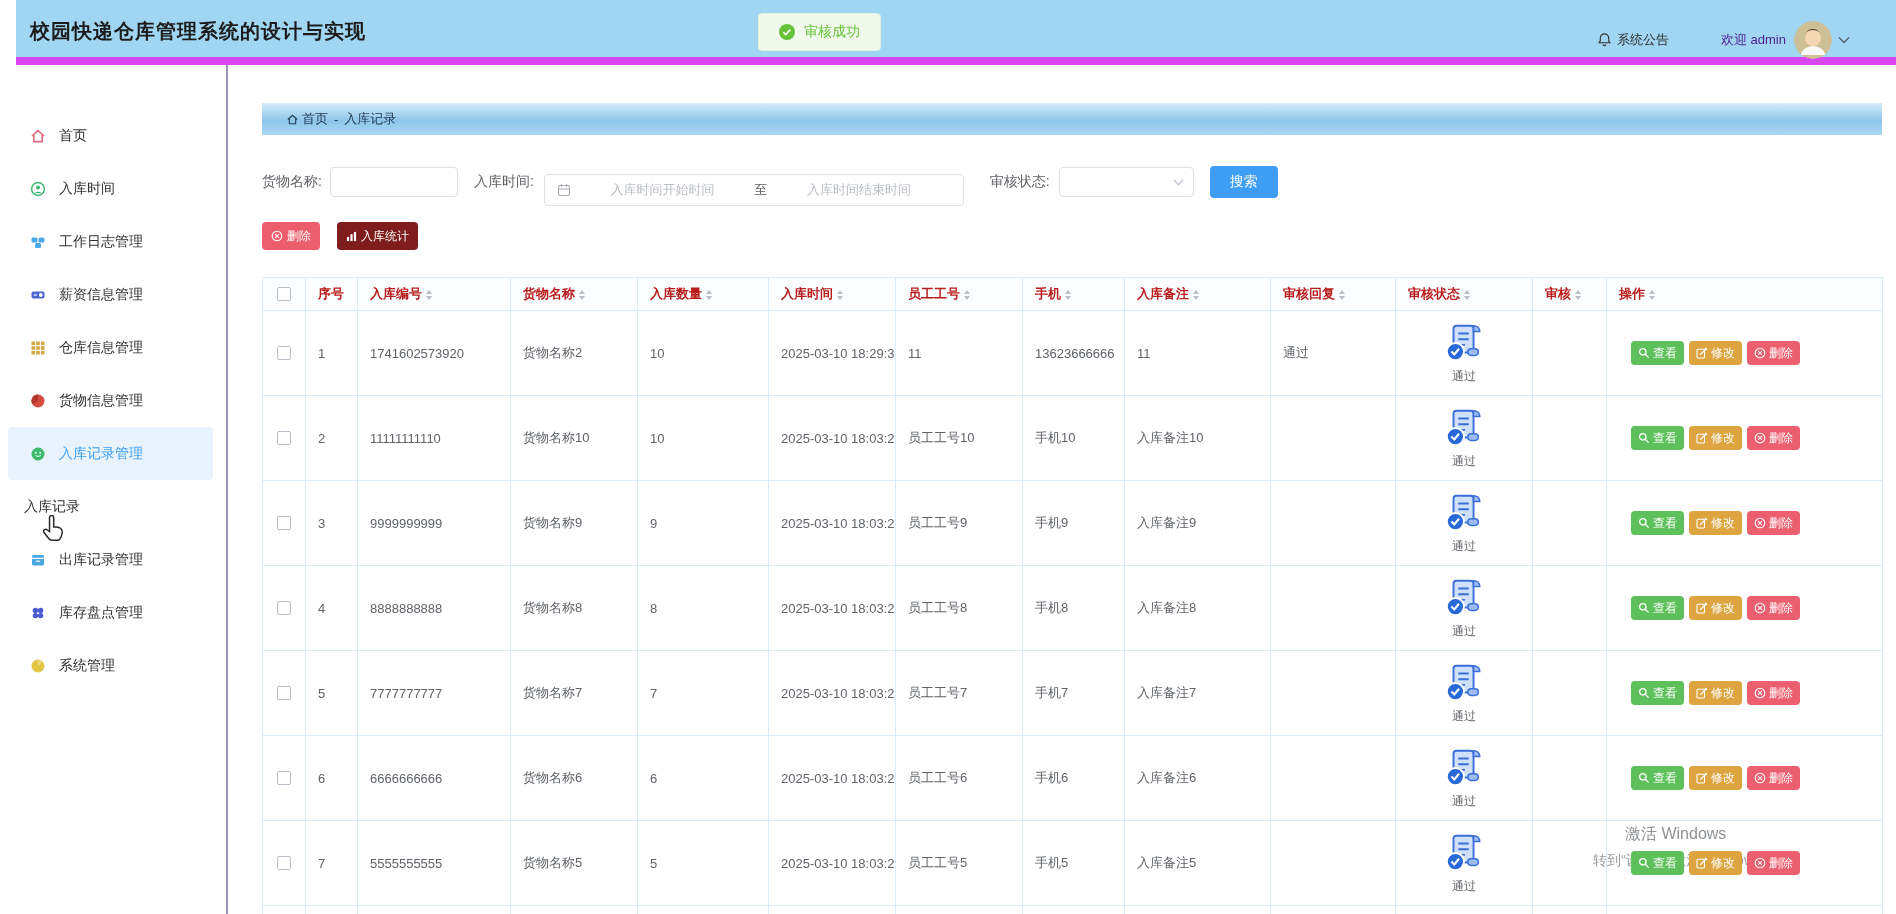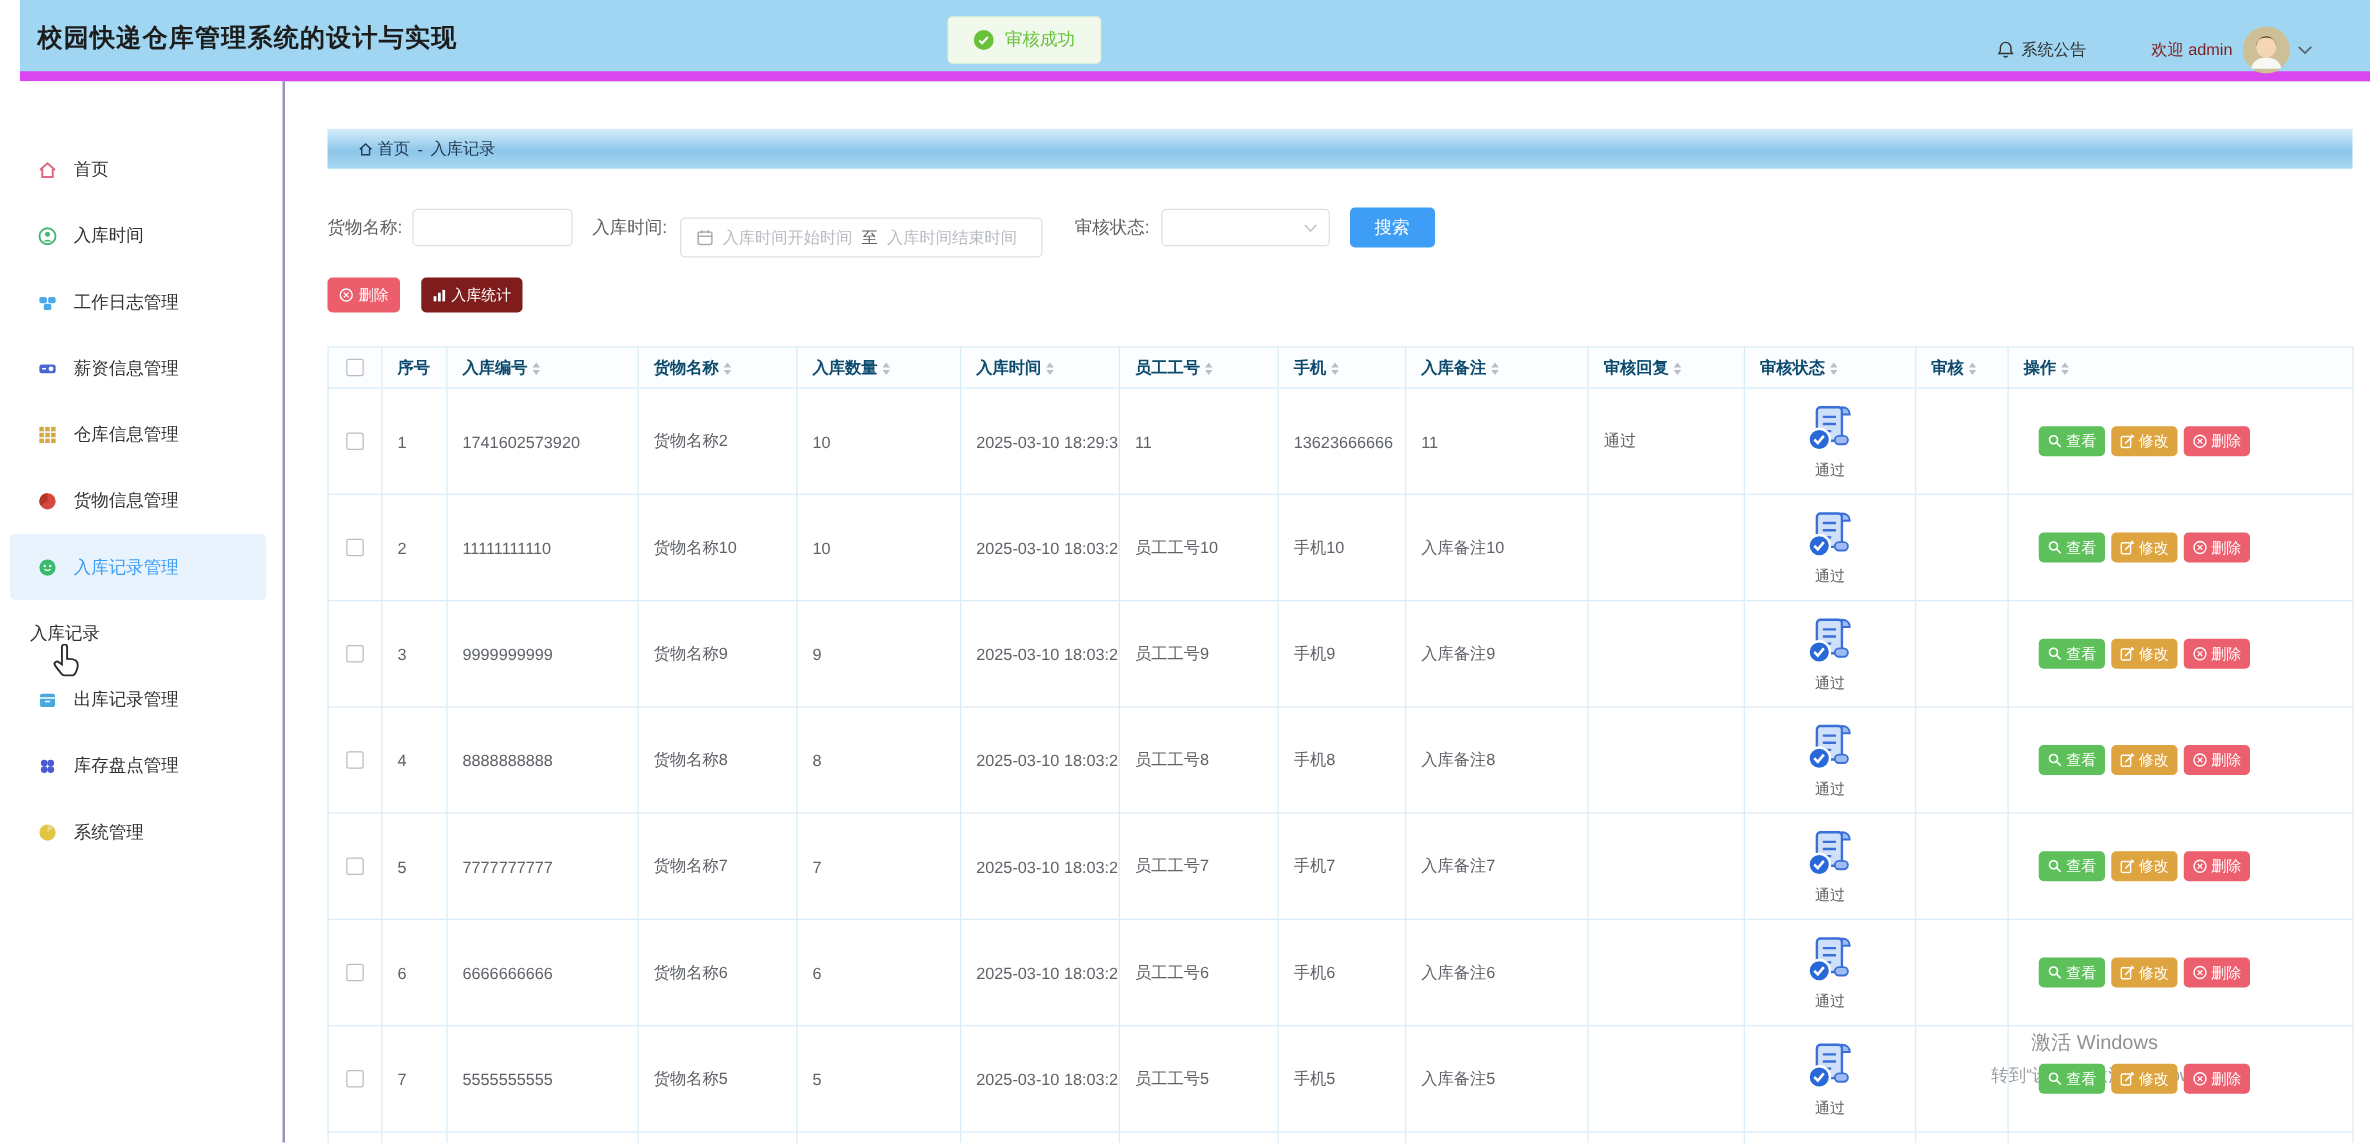--- a/index.html
+++ b/index.html
@@ -12,21 +12,21 @@
     background:#a0d6f1; border-bottom:8px solid #d946ef; }
   .app-title { position:absolute; left:14px; top:0; height:63px; line-height:63px;
     font-size:20px; font-weight:bold; color:#1c1c1c; letter-spacing:1px; }
   .toast { position:absolute; left:742px; top:13px; height:38px; padding:0 20px;
     background:#f0f9eb; border:1px solid #e1f3d8; border-radius:4px;
     display:flex; align-items:center; gap:9px; }
   .toast span { font-size:14px; color:#67c23a; }
   .header-right { position:absolute; right:62px; top:0; height:79px;
     display:flex; align-items:center; }
   .announce { display:flex; align-items:center; gap:5px; font-size:13px; color:#303133; cursor:pointer; }
-  .welcome { margin-left:52px; font-size:13px; color:#7f1d1d; }
+  .welcome { margin-left:52px; font-size:13px; color:#4c1d95; }
   .avatar { margin-left:8px; width:38px; height:38px; border-radius:50%; overflow:hidden; cursor:pointer; }
   .hdr-chevron { margin-left:6px; cursor:pointer; }
 
   
   .sidebar { position:absolute; left:0; top:65px; width:228px; height:849px;
     background:#fff; border-right:2px solid #9a91bd; }
   .menu { padding-top:44px; }
   .menu-item { height:53px; display:flex; align-items:center; gap:13px;
     margin:0 13px 0 8px; padding-left:22px; border-radius:4px; cursor:pointer; }
   .menu-item .mi-label { font-size:14px; color:#303133; }
@@ -44,41 +44,41 @@
     background:linear-gradient(180deg,#d6edfa 0%,#8dc6ea 55%,#a9d8f1 100%);
     display:flex; align-items:center; padding-left:24px; gap:6px;
     font-size:13px; color:#223c54; }
   .breadcrumb .bc-link { display:flex; align-items:center; gap:3px; cursor:pointer; }
 
   .filter-row { margin-top:31px; height:32px; display:flex; align-items:center; }
   .filter-row label { font-size:14px; color:#606266; }
   .text-input { width:128px; height:30px; margin-left:8px; border:1px solid #dcdfe6;
     border-radius:4px; font-size:13px; padding:0 8px; color:#606266; outline:none; }
   .lbl-time { margin-left:16px; }
-  .date-range { width:290px; height:32px; margin-left:10px; border:1px solid #dcdfe6;
+  .date-range { width:420px; height:32px; margin-left:10px; border:1px solid #dcdfe6;
     border-radius:4px; display:flex; align-items:center; padding:0 12px; cursor:pointer; background:#fff;margin-top:15px; }
   .date-range .ph { flex:1; text-align:center; font-size:13px; color:#b8bcc2; }
   .date-range .to { font-size:13px; color:#606266; }
   .lbl-status { margin-left:26px; }
   .select-box { width:135px; height:30px; margin-left:9px; border:1px solid #dcdfe6;
     border-radius:4px; display:flex; align-items:center; justify-content:flex-end;
     padding-right:9px; cursor:pointer; background:#fff; }
   .search-btn { width:68px; height:32px; margin-left:16px; background:#3e9ef5;
     border:none; border-radius:4px; color:#fff; font-size:14px; cursor:pointer; }
 
   .toolbar { margin-top:24px; height:28px; display:flex; align-items:center; gap:17px; }
   .tb-btn { height:28px; display:inline-flex; align-items:center; gap:4px;
     border:none; border-radius:4px; color:#fff; font-size:12px; padding:0 9px; cursor:pointer; }
   .tb-del { background:#ed5e6c; }
   .tb-stats { background:#7f1d1d; }
 
   
   table.grid { margin-top:27px; width:1620px; table-layout:fixed; border-collapse:collapse; }
   .grid th, .grid td { border:1px solid #d9ecf7; font-size:13px; overflow:hidden; }
-  .grid thead th { height:33px; background:#fbfdfe; color:#0c4a6e; font-weight:700;
+  .grid thead th { height:33px; background:#fbfdfe; color:#b91c1c; font-weight:700;
     text-align:left; padding-left:12px; white-space:nowrap; cursor:pointer; }
   .grid tbody td { height:85px; color:#5f6368; padding-left:12px; background:#fff;
     vertical-align:middle; white-space:nowrap; }
   .grid .c-center { text-align:center; padding-left:0; }
   .caret { display:inline-flex; flex-direction:column; align-items:center;
     margin-left:4px; vertical-align:middle; }
   .caret .up { width:0; height:0; border-left:3.5px solid transparent;
     border-right:3.5px solid transparent; border-bottom:4.5px solid #b9bec7; margin-bottom:2px; }
   .caret .down { width:0; height:0; border-left:3.5px solid transparent;
     border-right:3.5px solid transparent; border-top:4.5px solid #b9bec7; }

